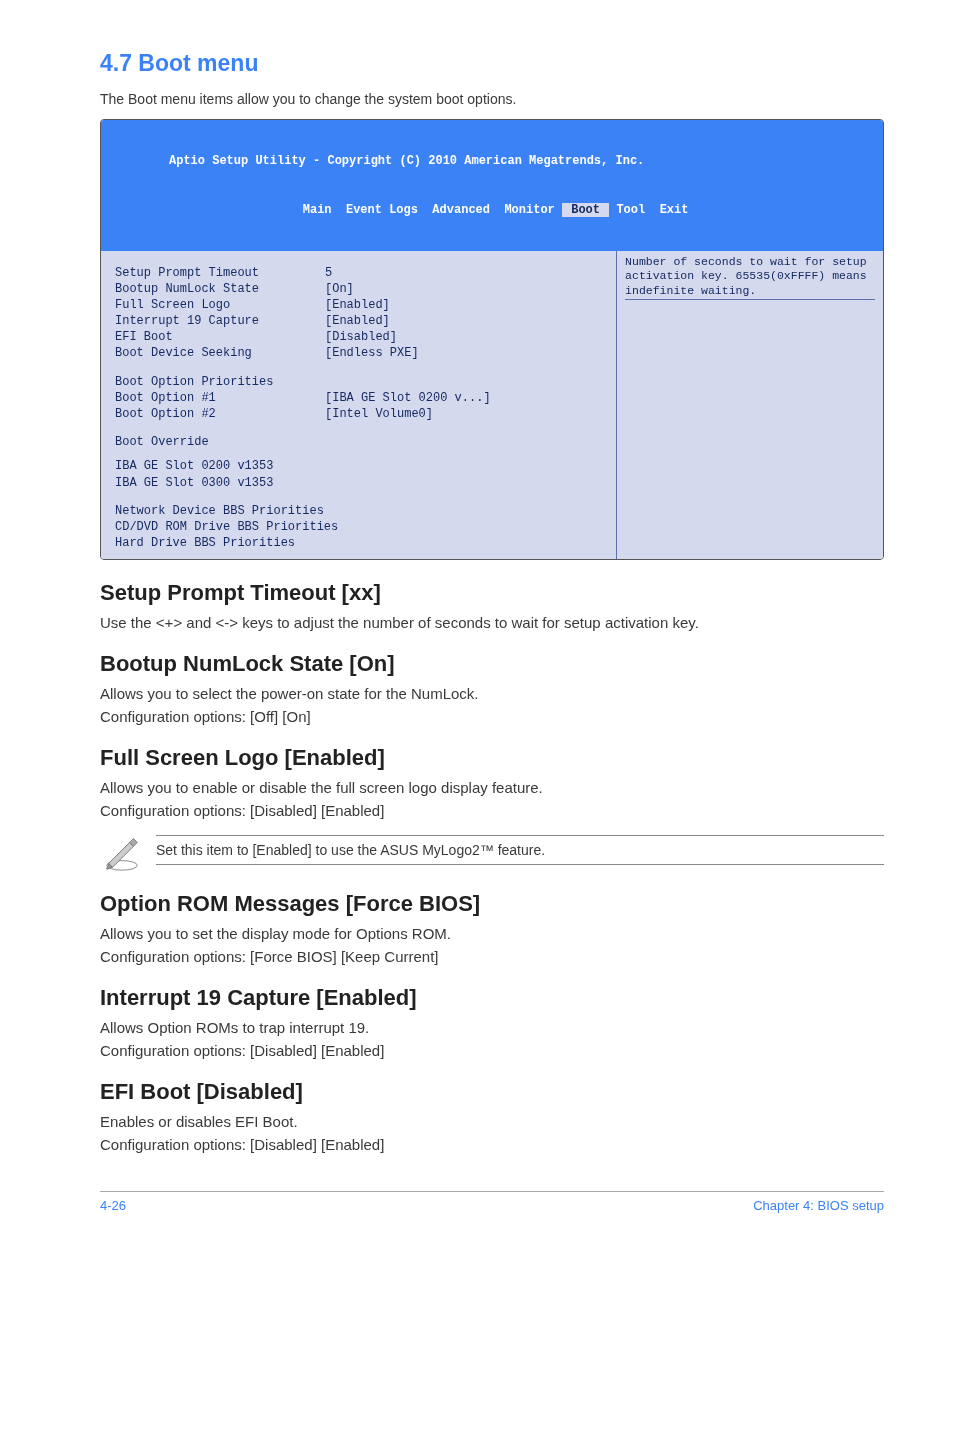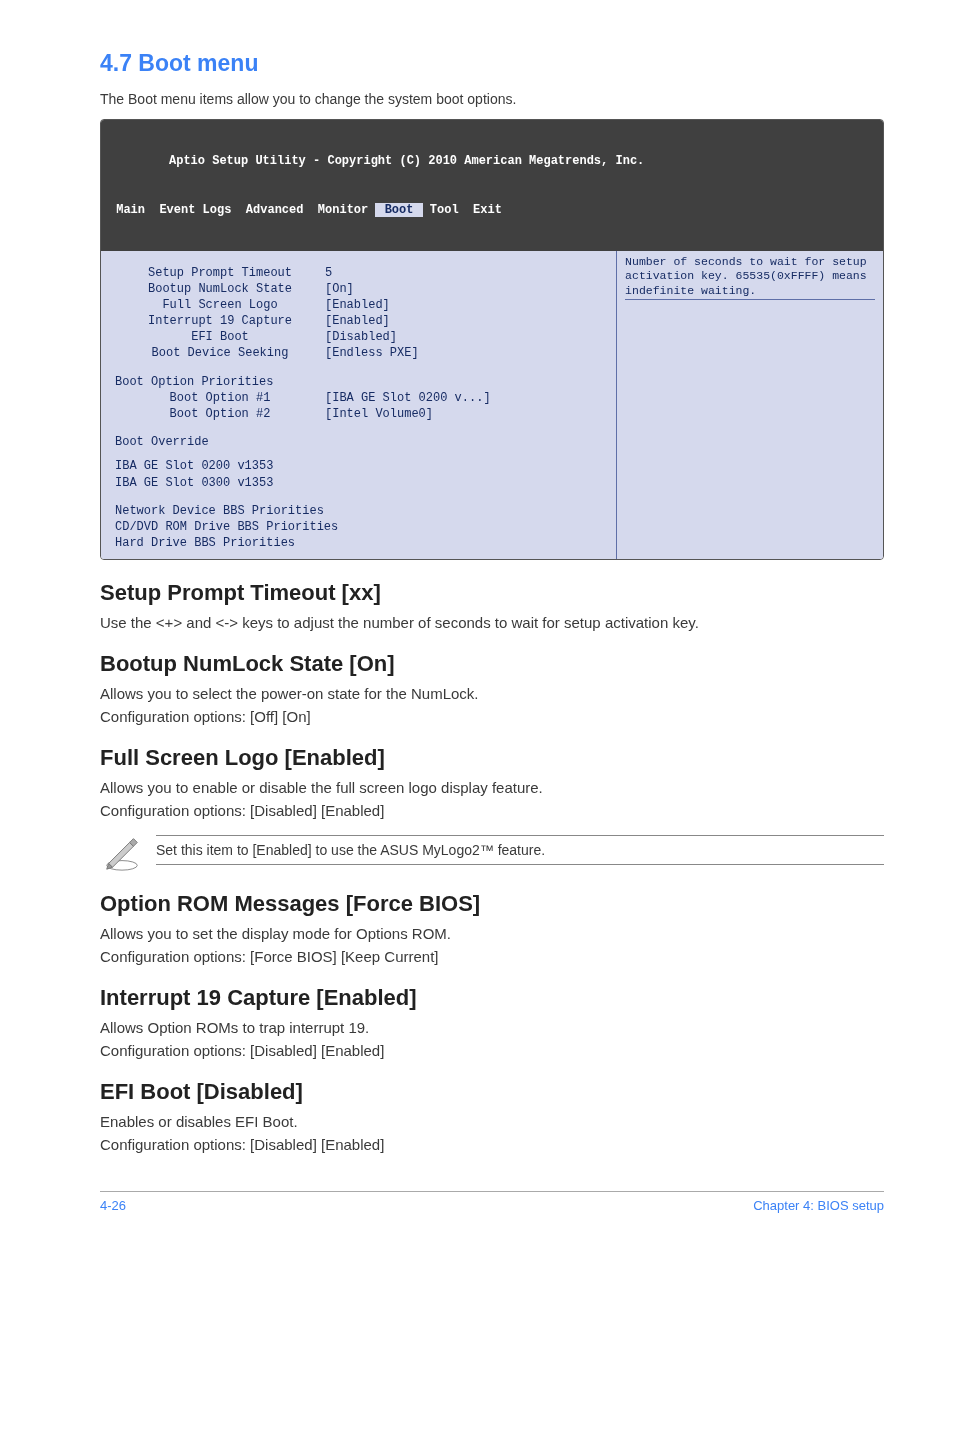--- a/index.html
+++ b/index.html
@@ -28,29 +28,30 @@
   .bios-box {
     border: 1px solid #555;
     border-radius: 4px;
     overflow: hidden;
     font-family: "Courier New", monospace;
     font-size: 12px;
     line-height: 1.35;
     margin-bottom: 20px;
   }
   .bios-header {
-    background: #404040;
+    background: #3b82f6;
     color: #fff;
     padding: 1px 8px 0 8px;
     font-weight: bold;
     white-space: pre;
   }
   .bios-tabs {
     color: #fff;
     white-space: pre;
+    text-align: center;
   }
   .bios-tabs .inv {
     background: #d5d9ed;
     color: #172c64;
     padding: 0 2px;
   }
   .bios-body {
     display: flex;
     background: #d5d9ed;
   }
@@ -75,21 +76,20 @@
   }
   .bios-right-bottom {
     height: 24px;
   }
   .bios-row {
     display: flex;
   }
   .bios-label {
     width: 210px;
     white-space: pre;
-    text-align: center;
   }
   .bios-val {
     white-space: pre;
   }
   h2.section {
     font-size: 22px;
     font-weight: bold;
     color: #222;
     margin: 18px 0 6px 0;
   }

